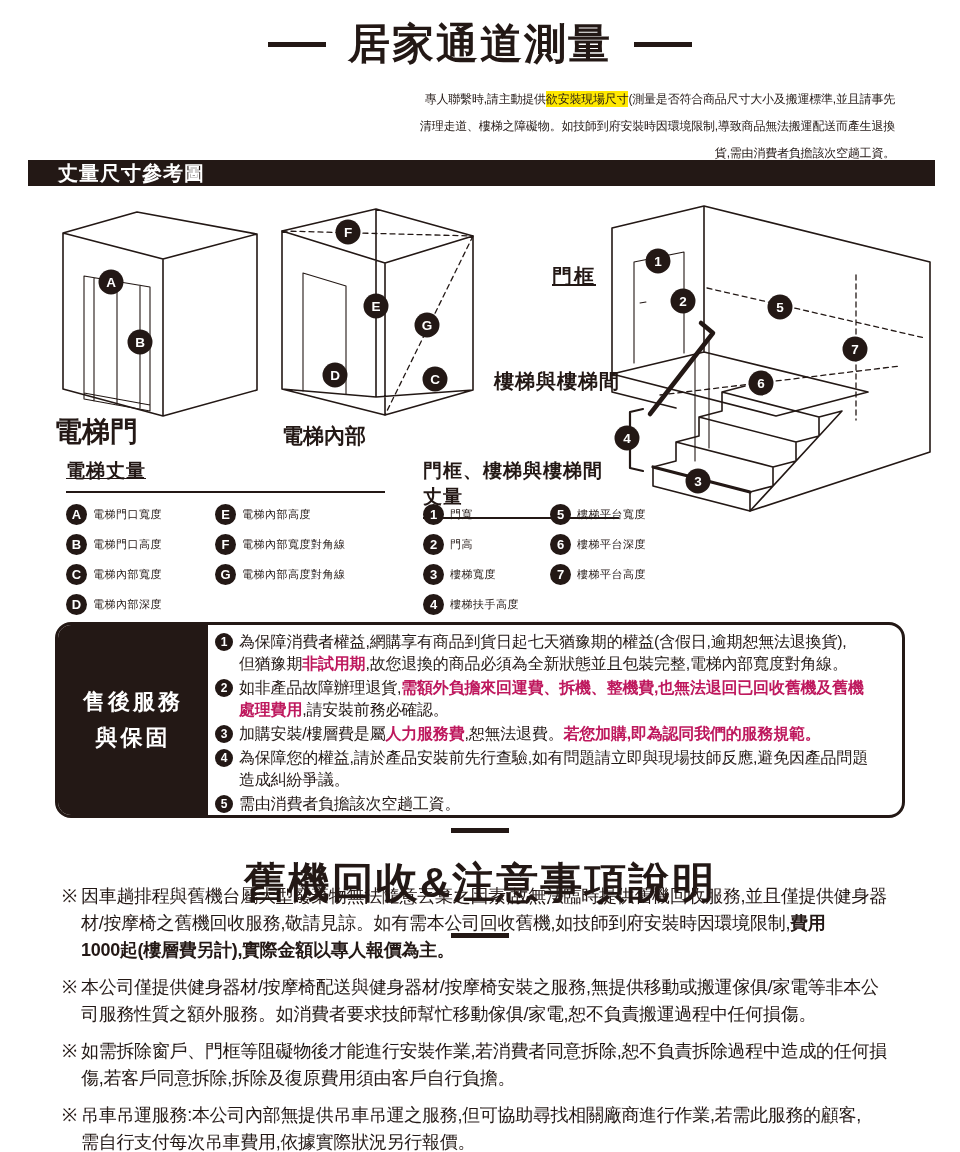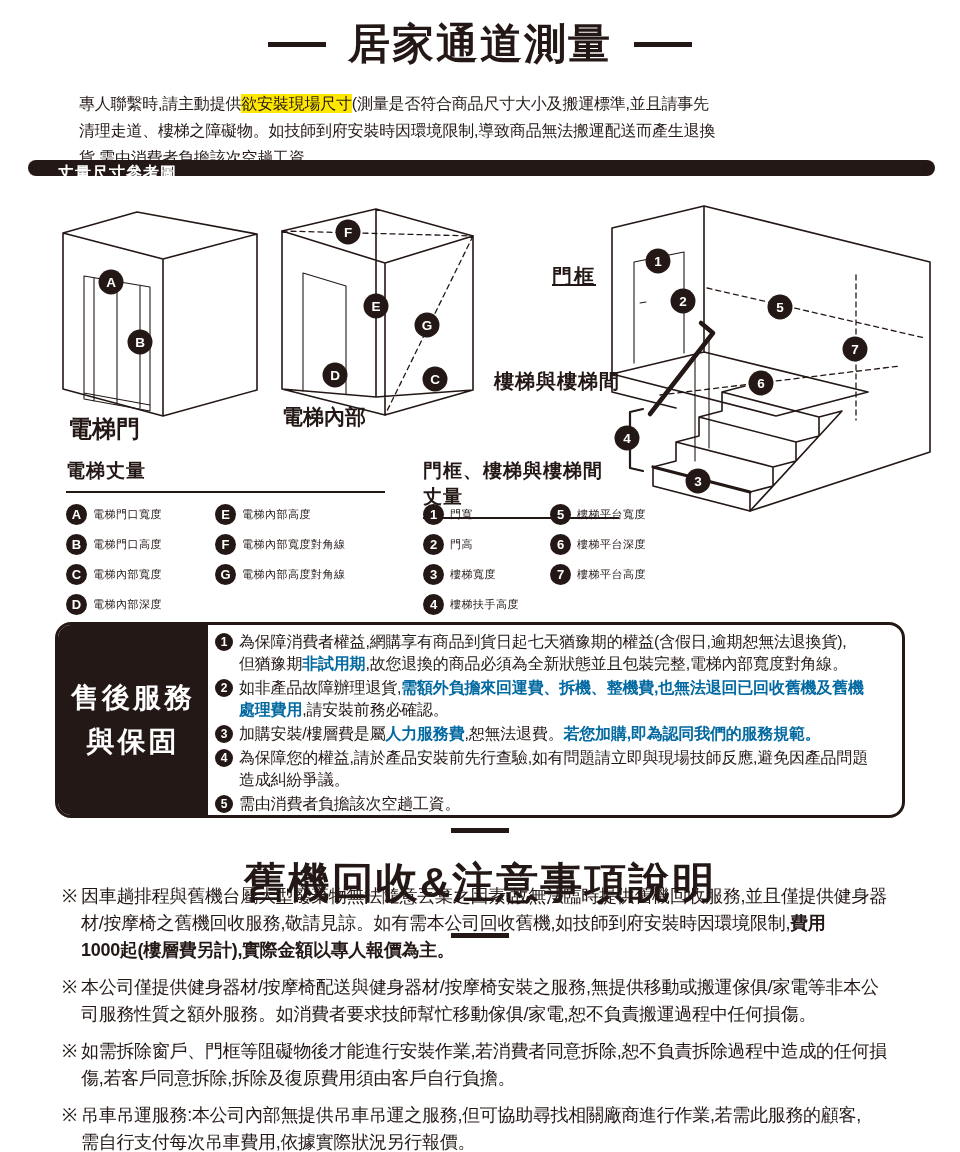--- a/index.html
+++ b/index.html
@@ -5,60 +5,60 @@
   html,body{margin:0;padding:0;background:#fff;}
   body{font-family:"Liberation Sans",sans-serif;color:#231815;}
   .page{position:relative;width:960px;height:1152px;background:#fff;overflow:hidden;}
 
   
   .big-title{position:absolute;left:0;width:100%;display:flex;align-items:center;justify-content:center;gap:22px;}
   .big-title .t{font-size:42px;font-weight:bold;letter-spacing:2px;white-space:nowrap;}
   .dash{display:inline-block;width:58px;height:5px;background:#231815;}
 
   
-  .intro{position:absolute;left:79px;top:74px;width:816px;font-size:16px;line-height:27px;
-         letter-spacing:-0.2px;white-space:pre-wrap;}
+  .intro{position:absolute;left:79px;top:74px;width:816px;font-size:12px;line-height:27px;
+         letter-spacing:-0.2px;white-space:pre-wrap;text-align:right;}
   .hl{background:#ffe800;padding:1px 0;}
 
   
-  .ref-bar{position:absolute;left:28px;top:160px;width:877px;height:16px;background:#231815;
-           color:#fff;font-size:16px;font-weight:bold;line-height:26px;padding-left:30px;letter-spacing:1px;border-radius:12px;}
+  .ref-bar{position:absolute;left:28px;top:160px;width:877px;height:26px;background:#231815;
+           color:#fff;font-size:20px;font-weight:bold;line-height:26px;padding-left:30px;letter-spacing:1px;}
 
   
   .diagram-svg{position:absolute;left:28px;top:190px;width:907px;height:332px;}
   .diag-label{position:absolute;font-weight:bold;white-space:nowrap;}
-  .lbl-door{left:68px;top:413px;font-size:24px;}
-  .lbl-interior{left:282px;top:403px;font-size:21px;font-family:Liberation Serif, serif;}
+  .lbl-door{left:54px;top:413px;font-size:28px;}
+  .lbl-interior{left:282px;top:422px;font-size:21px;font-family:Liberation Serif, serif;}
   .lbl-frame{left:552px;top:263px;font-size:20px;letter-spacing:2px;text-decoration:underline;}
   .lbl-stair{left:494px;top:368px;font-size:20px;letter-spacing:1px;}
 
   
   .m-head{position:absolute;font-size:19px;font-weight:bold;border-bottom:2px solid #231815;
           padding-bottom:7px;letter-spacing:1px;}
-  .m-head.left{left:66px;top:458px;width:319px;}
+  .m-head.left{left:66px;top:458px;width:319px;text-decoration:underline;}
   .m-head.right{left:423px;top:458px;width:196px;}
   .m-list{position:absolute;display:grid;grid-auto-flow:column;}
   .m-list.left{left:66px;top:499px;grid-template-rows:repeat(4,30px);grid-template-columns:149px auto;}
   .m-list.right{left:423px;top:499px;grid-template-rows:repeat(4,30px);grid-template-columns:127px auto;}
   .m-row{display:flex;align-items:center;white-space:nowrap;}
   .m-badge{flex:none;width:21px;height:21px;border-radius:50%;background:#231815;color:#fff;
            font-size:13px;font-weight:bold;display:flex;align-items:center;justify-content:center;margin-right:6px;}
   .m-label{font-size:11px;letter-spacing:0.5px;}
 
   
   .service-box{position:absolute;left:55px;top:622px;width:844px;height:190px;border:3px solid #231815;
                border-radius:16px;display:flex;overflow:hidden;background:#fff;}
   .service-panel{flex:none;width:150px;background:#231815;color:#fff;display:flex;flex-direction:column;
-                 align-items:center;justify-content:center;gap:6px;font-size:28px;font-weight:bold;letter-spacing:3px;}
+                 align-items:center;justify-content:center;gap:6px;font-size:22px;font-weight:bold;letter-spacing:3px;}
   .service-items{flex:1;padding:6px 6px 0 7px;}
   .sv-item{position:relative;padding-left:24px;font-size:16px;line-height:22px;letter-spacing:-0.2px;
            margin-bottom:2px;white-space:pre-wrap;}
   .sv-num{position:absolute;left:0;top:2px;width:18px;height:18px;border-radius:50%;background:#231815;
           color:#fff;font-size:12px;font-weight:bold;display:flex;align-items:center;justify-content:center;}
-  .seg-red{color:#0369a1;font-weight:bold;}
+  .seg-red{color:#be185d;font-weight:bold;}
   .seg-bold{font-weight:bold;}
 
   
   .notes{position:absolute;left:62px;top:883px;width:843px;}
   .note{position:relative;padding-left:19px;font-size:18px;line-height:27px;letter-spacing:-0.3px;
         margin-bottom:10px;white-space:pre-wrap;}
   .note .mark{position:absolute;left:0;top:0;}
 
   svg .art{fill:none;stroke:#231815;stroke-width:1.6;stroke-linejoin:round;stroke-linecap:round;}
   svg .thin{stroke-width:1.1;}

